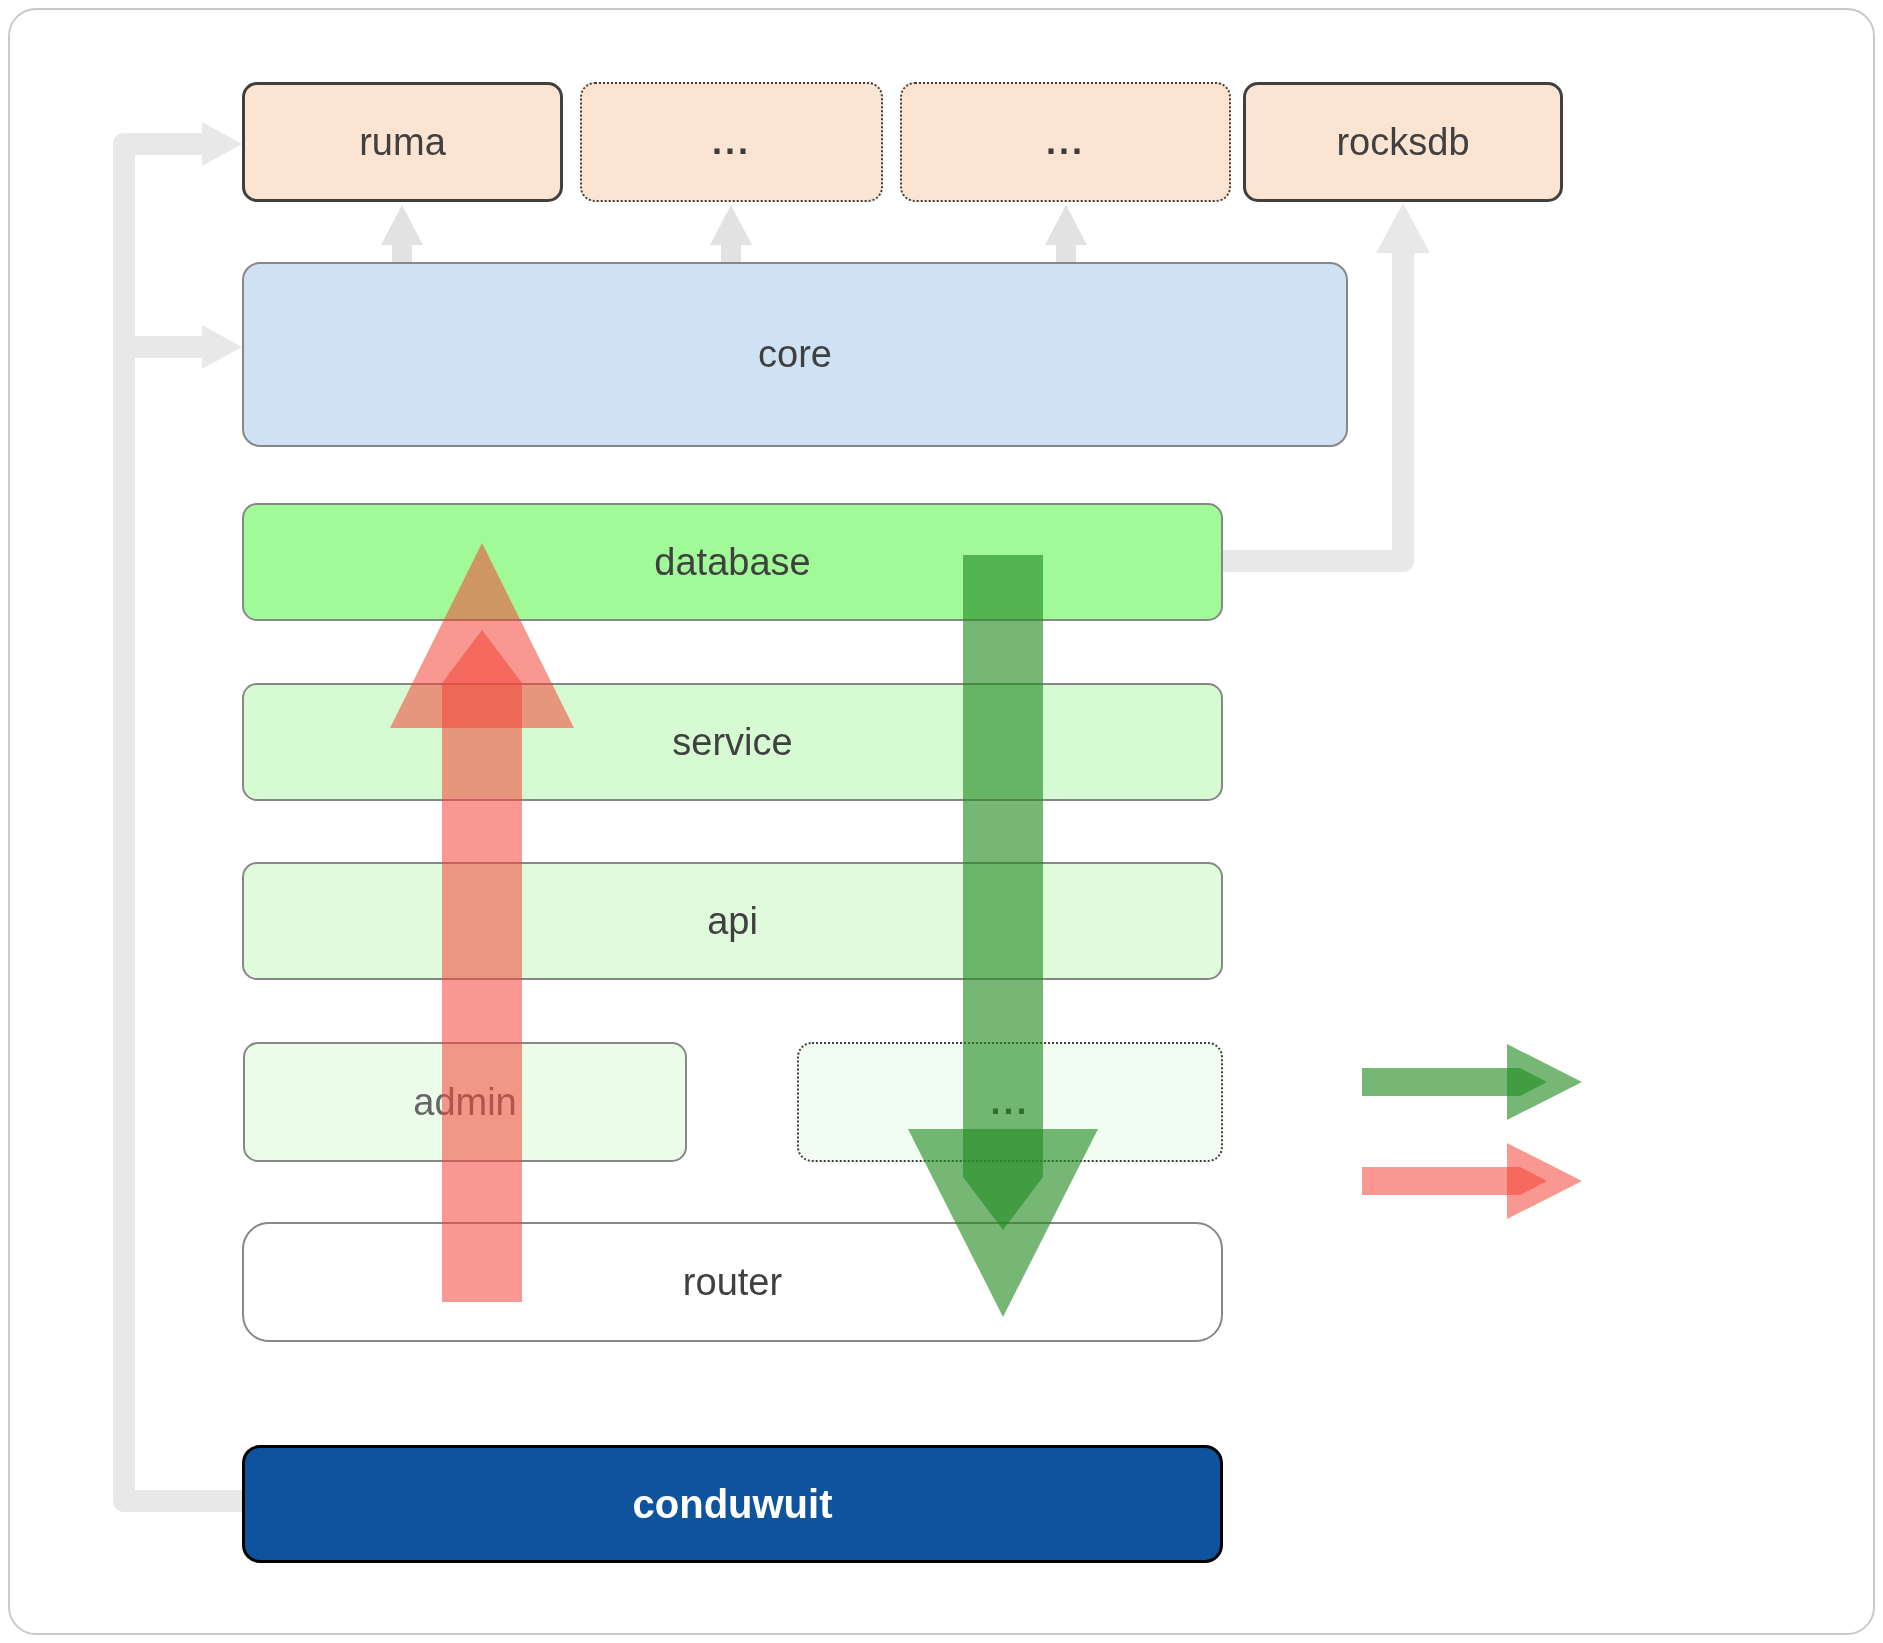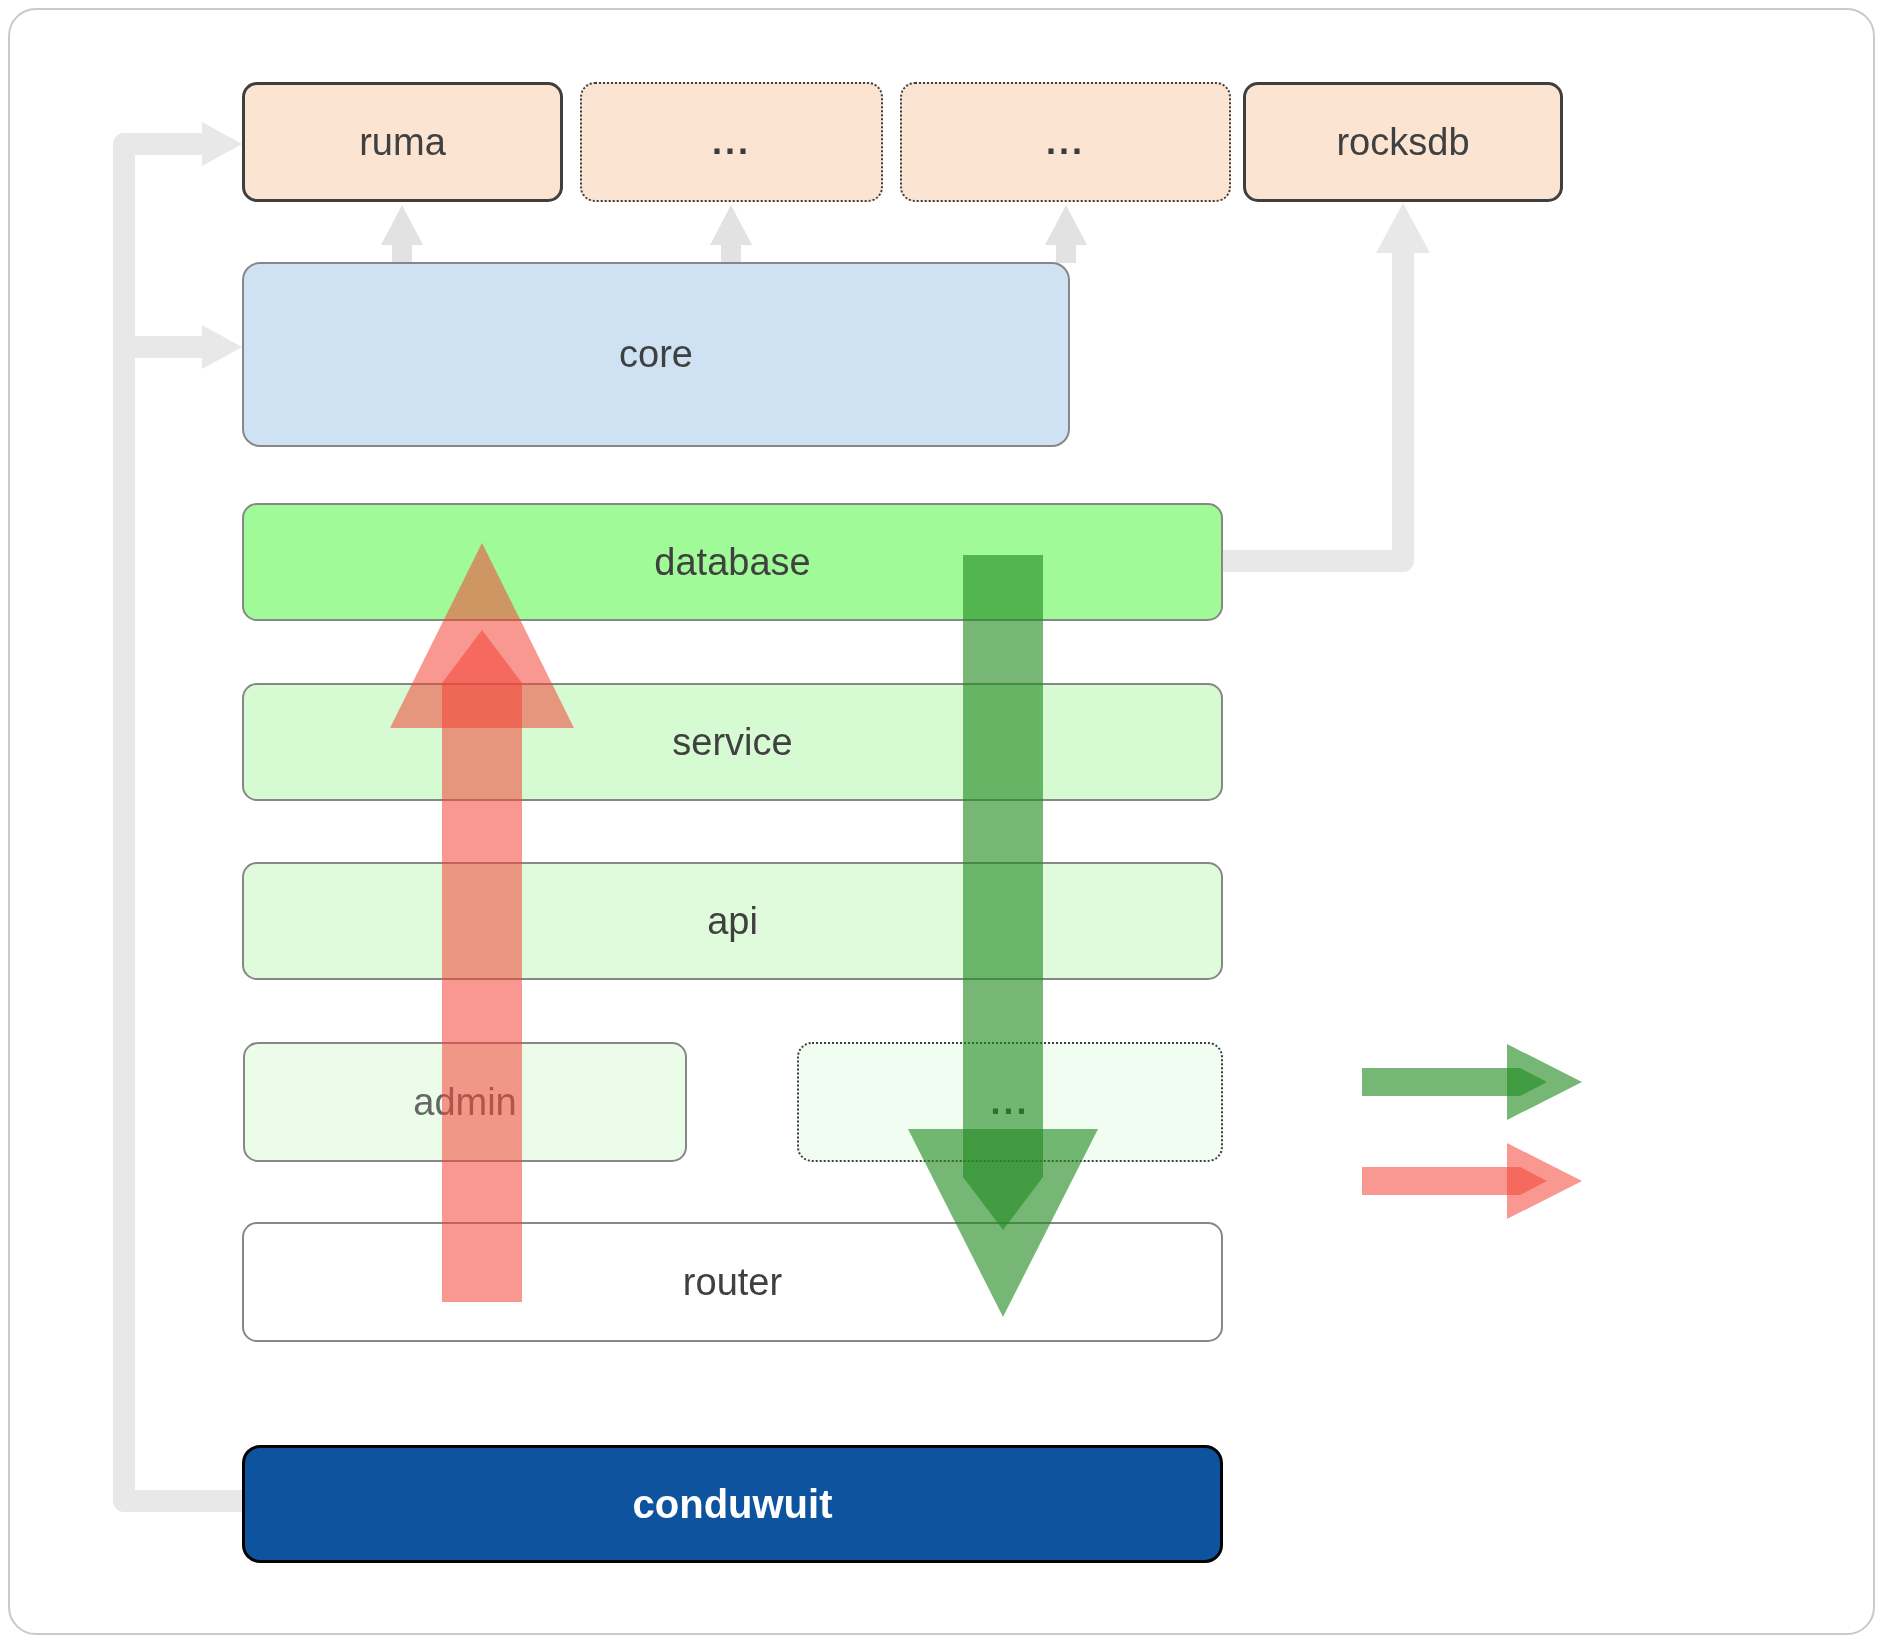--- a/index.html
+++ b/index.html
@@ -27,21 +27,21 @@
   .b-dark{border:3px solid var(--border-dark);}
   .b-dotted{border:2px dotted var(--border-dark);}
   .peach{background:var(--peach);}
   .dots{font-weight:bold;letter-spacing:3px;font-size:36px;color:#3b3b3b;}
   .core{background:var(--core-blue);}
   .database{background:var(--db-green);text-align:center;}
   .service{background:var(--service-green);}
   .api{background:var(--api-green);}
   .admin{background:var(--admin-green);color:var(--text-admin);text-align:center;}
   .dots3{background:var(--dots3-green);}
-  .router{background:#ffffff;}
+  .router{background:#ffffff;border-radius:27px;}
   .conduwuit{
     background:var(--conduwuit-blue);
     border:3px solid #000;color:#fff;font-weight:bold;border-radius:18px;
   }
   #legend{
     position:absolute;left:1323px;top:922px;width:459px;height:360px;
     box-sizing:border-box;z-index:1;
     background:var(--legend-bg);border:3px solid #4d4d4d;
   }
   #legend-title{
@@ -90,21 +90,21 @@
   <div class="box b-dotted peach dots" style="left:580px;top:82px;width:303px;height:120px;">
     <span>...</span>
   </div>
   <div class="box b-dotted peach dots" style="left:900px;top:82px;width:331px;height:120px;">
     <span>...</span>
   </div>
   <div class="box b-dark peach" style="left:1243px;top:82px;width:320px;height:120px;">
     <span>rocksdb</span>
   </div>
 
-  <div class="box b-solid core" style="left:242px;top:262px;width:828px;height:185px;border-radius:18px;">
+  <div class="box b-solid core" style="left:242px;top:262px;width:1106px;height:185px;border-radius:18px;">
     <span>core</span>
   </div>
 
   <div class="box b-solid database" style="left:242px;top:503px;width:981px;height:118px;">
     <span>database</span>
   </div>
 
   <div class="box b-solid service" style="left:242px;top:683px;width:981px;height:118px;">
     <span>service</span>
   </div>

